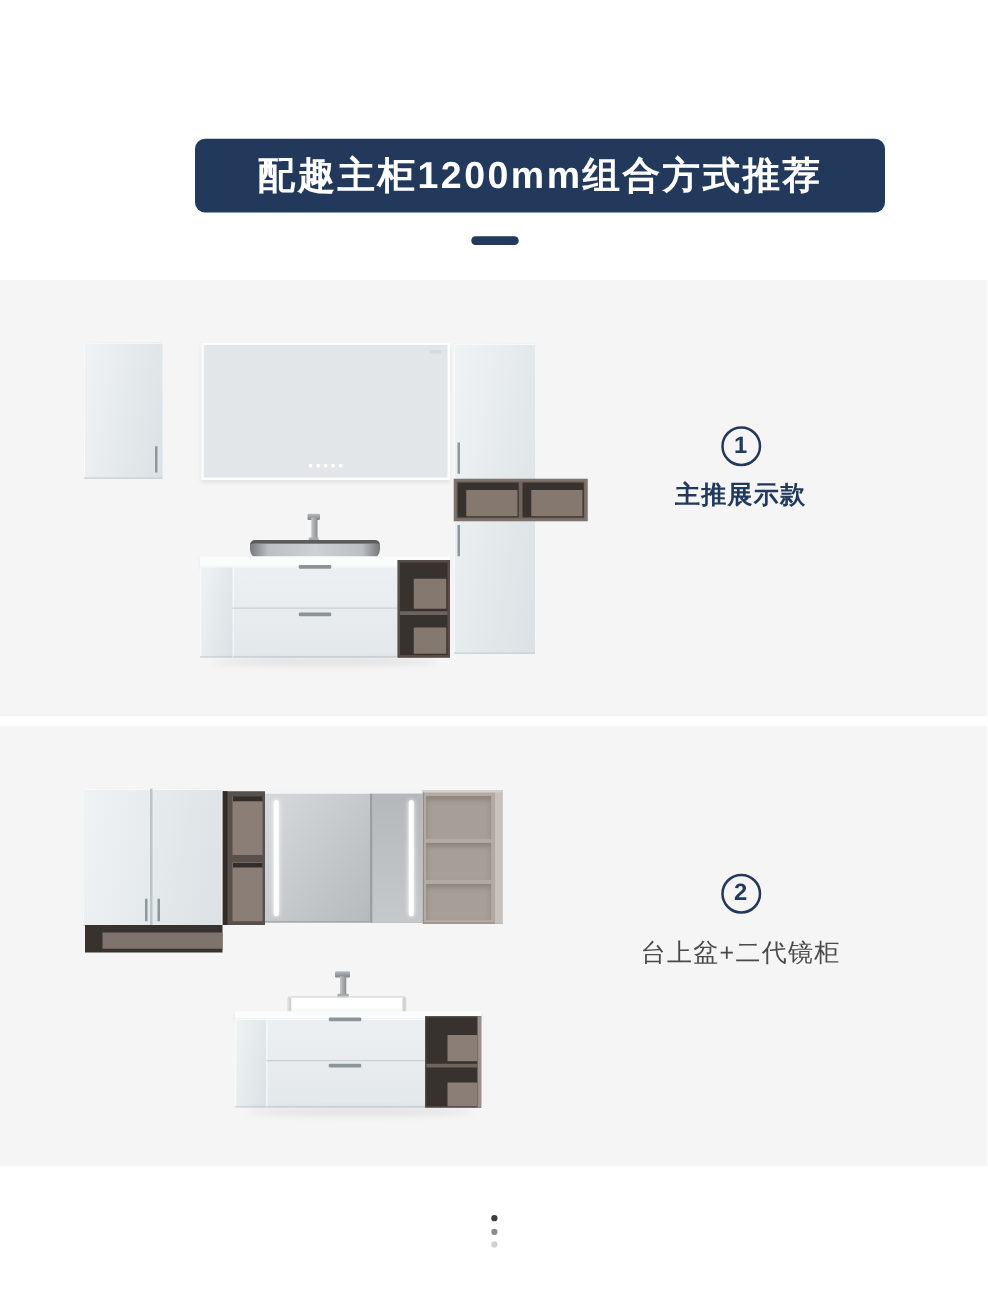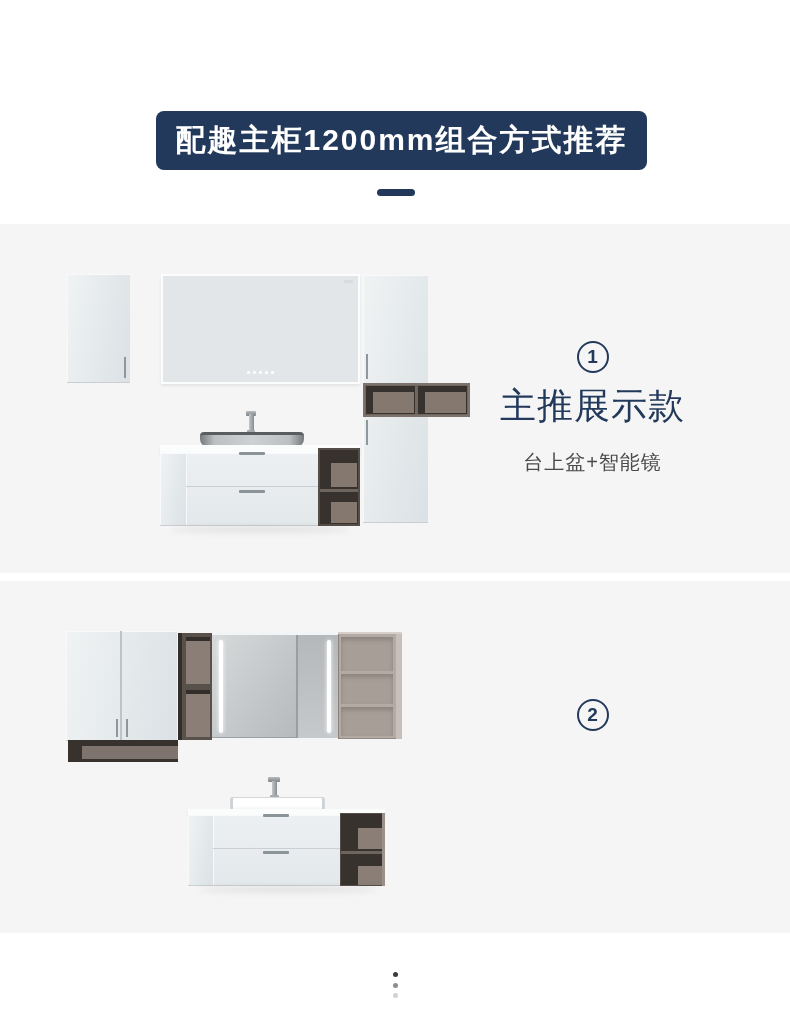--- a/index.html
+++ b/index.html
@@ -1,31 +1,31 @@
 <!DOCTYPE html>
 <html style="--page-bg: #ffffff; --navy: #22395c; --sec-bg: #f5f5f5; --sub-gray: #4a4a4a; --dark: #38322e; --taupe: #84786f; --taupe-cab: #b4aaa4; --mirror-face: #e3e6e8;"><head>
 <meta charset="utf-8">
 <style>
   html,body{margin:0;padding:0;background:#ffffff;}
   .page{position:relative;width:790px;height:1031px;margin:0 auto;background:var(--page-bg,#ffffff);
         font-family:"Liberation Sans","DejaVu Sans",sans-serif;overflow:hidden;}
   .abs{position:absolute;}
   
-  .banner{position:absolute;left:156px;top:111px;width:491px;height:59px;border-radius:8px;
+  .banner{position:absolute;left:156px;top:111px;width:552px;height:59px;border-radius:8px;
           background:var(--navy,#22395c);display:flex;align-items:center;justify-content:center;}
   .banner span{color:#ffffff;font-size:30px;font-weight:bold;letter-spacing:2px;white-space:nowrap;}
   .dash{position:absolute;left:377px;top:189px;width:38px;height:7px;border-radius:3.5px;background:var(--navy,#22395c);}
   
   .panel{position:absolute;left:0;width:790px;background:var(--sec-bg,#f5f5f5);}
   
   .info{position:absolute;left:490px;width:205px;text-align:center;}
   .badge{width:28px;height:28px;border:2px solid var(--navy,#22395c);border-radius:50%;
          margin:0 auto;display:flex;align-items:center;justify-content:center;
          color:var(--navy,#22395c);font-size:19px;font-weight:bold;}
-  .info-title{margin-top:9px;color:var(--navy,#22395c);font-size:36px;font-weight:normal;letter-spacing:1px;white-space:nowrap;text-align:center;}
+  .info-title{margin-top:9px;color:var(--navy,#22395c);font-size:20px;font-weight:bold;letter-spacing:1px;white-space:nowrap;text-align:center;}
   .info-sub{margin-top:18px;color:var(--sub-gray,#4a4a4a);font-size:20px;letter-spacing:1px;white-space:nowrap;}
   
   .cab{position:absolute;background:linear-gradient(100deg,#f0f3f4 0%,#e4e9eb 55%,#dbe1e5 100%);
        box-shadow:inset 0 -1px 0 #c9ced2, inset 1px 1px 0 #f7f9fa;}
   .handle-v{position:absolute;width:2px;background:#8e979c;}
   .handle-h{position:absolute;height:3px;background:#8a9499;border-radius:1px;}
   .dark-box{position:absolute;background:var(--dark,#38322e);}
   .taupe-in{position:absolute;background:var(--taupe,#84786f);}
   .counter{position:absolute;background:#fbfcfc;box-shadow:0 1px 0 #d2d6d8, 0 2px 3px rgba(0,0,0,.08);}
   .seamline{position:absolute;background:#c9cfd2;}
@@ -110,21 +110,20 @@
     <span class="taupe-in" style="left:13px;top:54px;width:26px;height:21px;"></span>
     <span class="abs" style="left:2px;top:41px;width:38px;height:3px;background:#6e645e;"></span>
   </div>
   <div class="shadow" style="left:170px;top:527px;width:180px;"></div>
 
   <div class="info" style="top:341px;">
     <div class="badge">
       <span>1</span>
     </div>
     <div class="info-title">主推展示款</div>
-    <div class="info-sub">台上盆+智能镜</div>
   </div>
 
   <div class="cab" style="left:66px;top:631px;width:111px;height:110px;">
     <span class="seamline" style="left:54px;top:0;width:2px;height:110px;background:#bdc3c7;"></span>
     <span class="handle-v" style="left:50px;top:88px;height:18px;"></span>
     <span class="handle-v" style="left:60px;top:88px;height:18px;"></span>
   </div>
 
   <div class="dark-box" style="left:68px;top:740px;width:110px;height:22px;">
     <span class="taupe-in" style="left:14px;top:6px;right:0;bottom:3px;background:#7f746d;"></span>
@@ -167,19 +166,20 @@
     <span class="taupe-in" style="left:18px;top:15px;width:24px;height:21px;background:#8a7e76;"></span>
     <span class="taupe-in" style="left:18px;top:53px;width:24px;height:19px;background:#8a7e76;"></span>
     <span class="abs" style="left:1px;top:38px;width:41px;height:3px;background:#6e645e;"></span>
   </div>
   <div class="shadow" style="left:198px;top:887px;width:180px;"></div>
 
   <div class="info" style="top:699px;">
     <div class="badge">
       <span>2</span>
     </div>
+    <div class="info-sub">台上盆+二代镜柜</div>
   </div>
 
   <span class="foot-dot" style="top: 972px; background: rgb(60, 60, 60);"></span>
   <span class="foot-dot" style="top: 983px; background: rgb(141, 141, 141);"></span>
   <span class="foot-dot" style="top: 993px; background: rgb(210, 210, 210);"></span>
 
 </div>
 
 </body></html>

